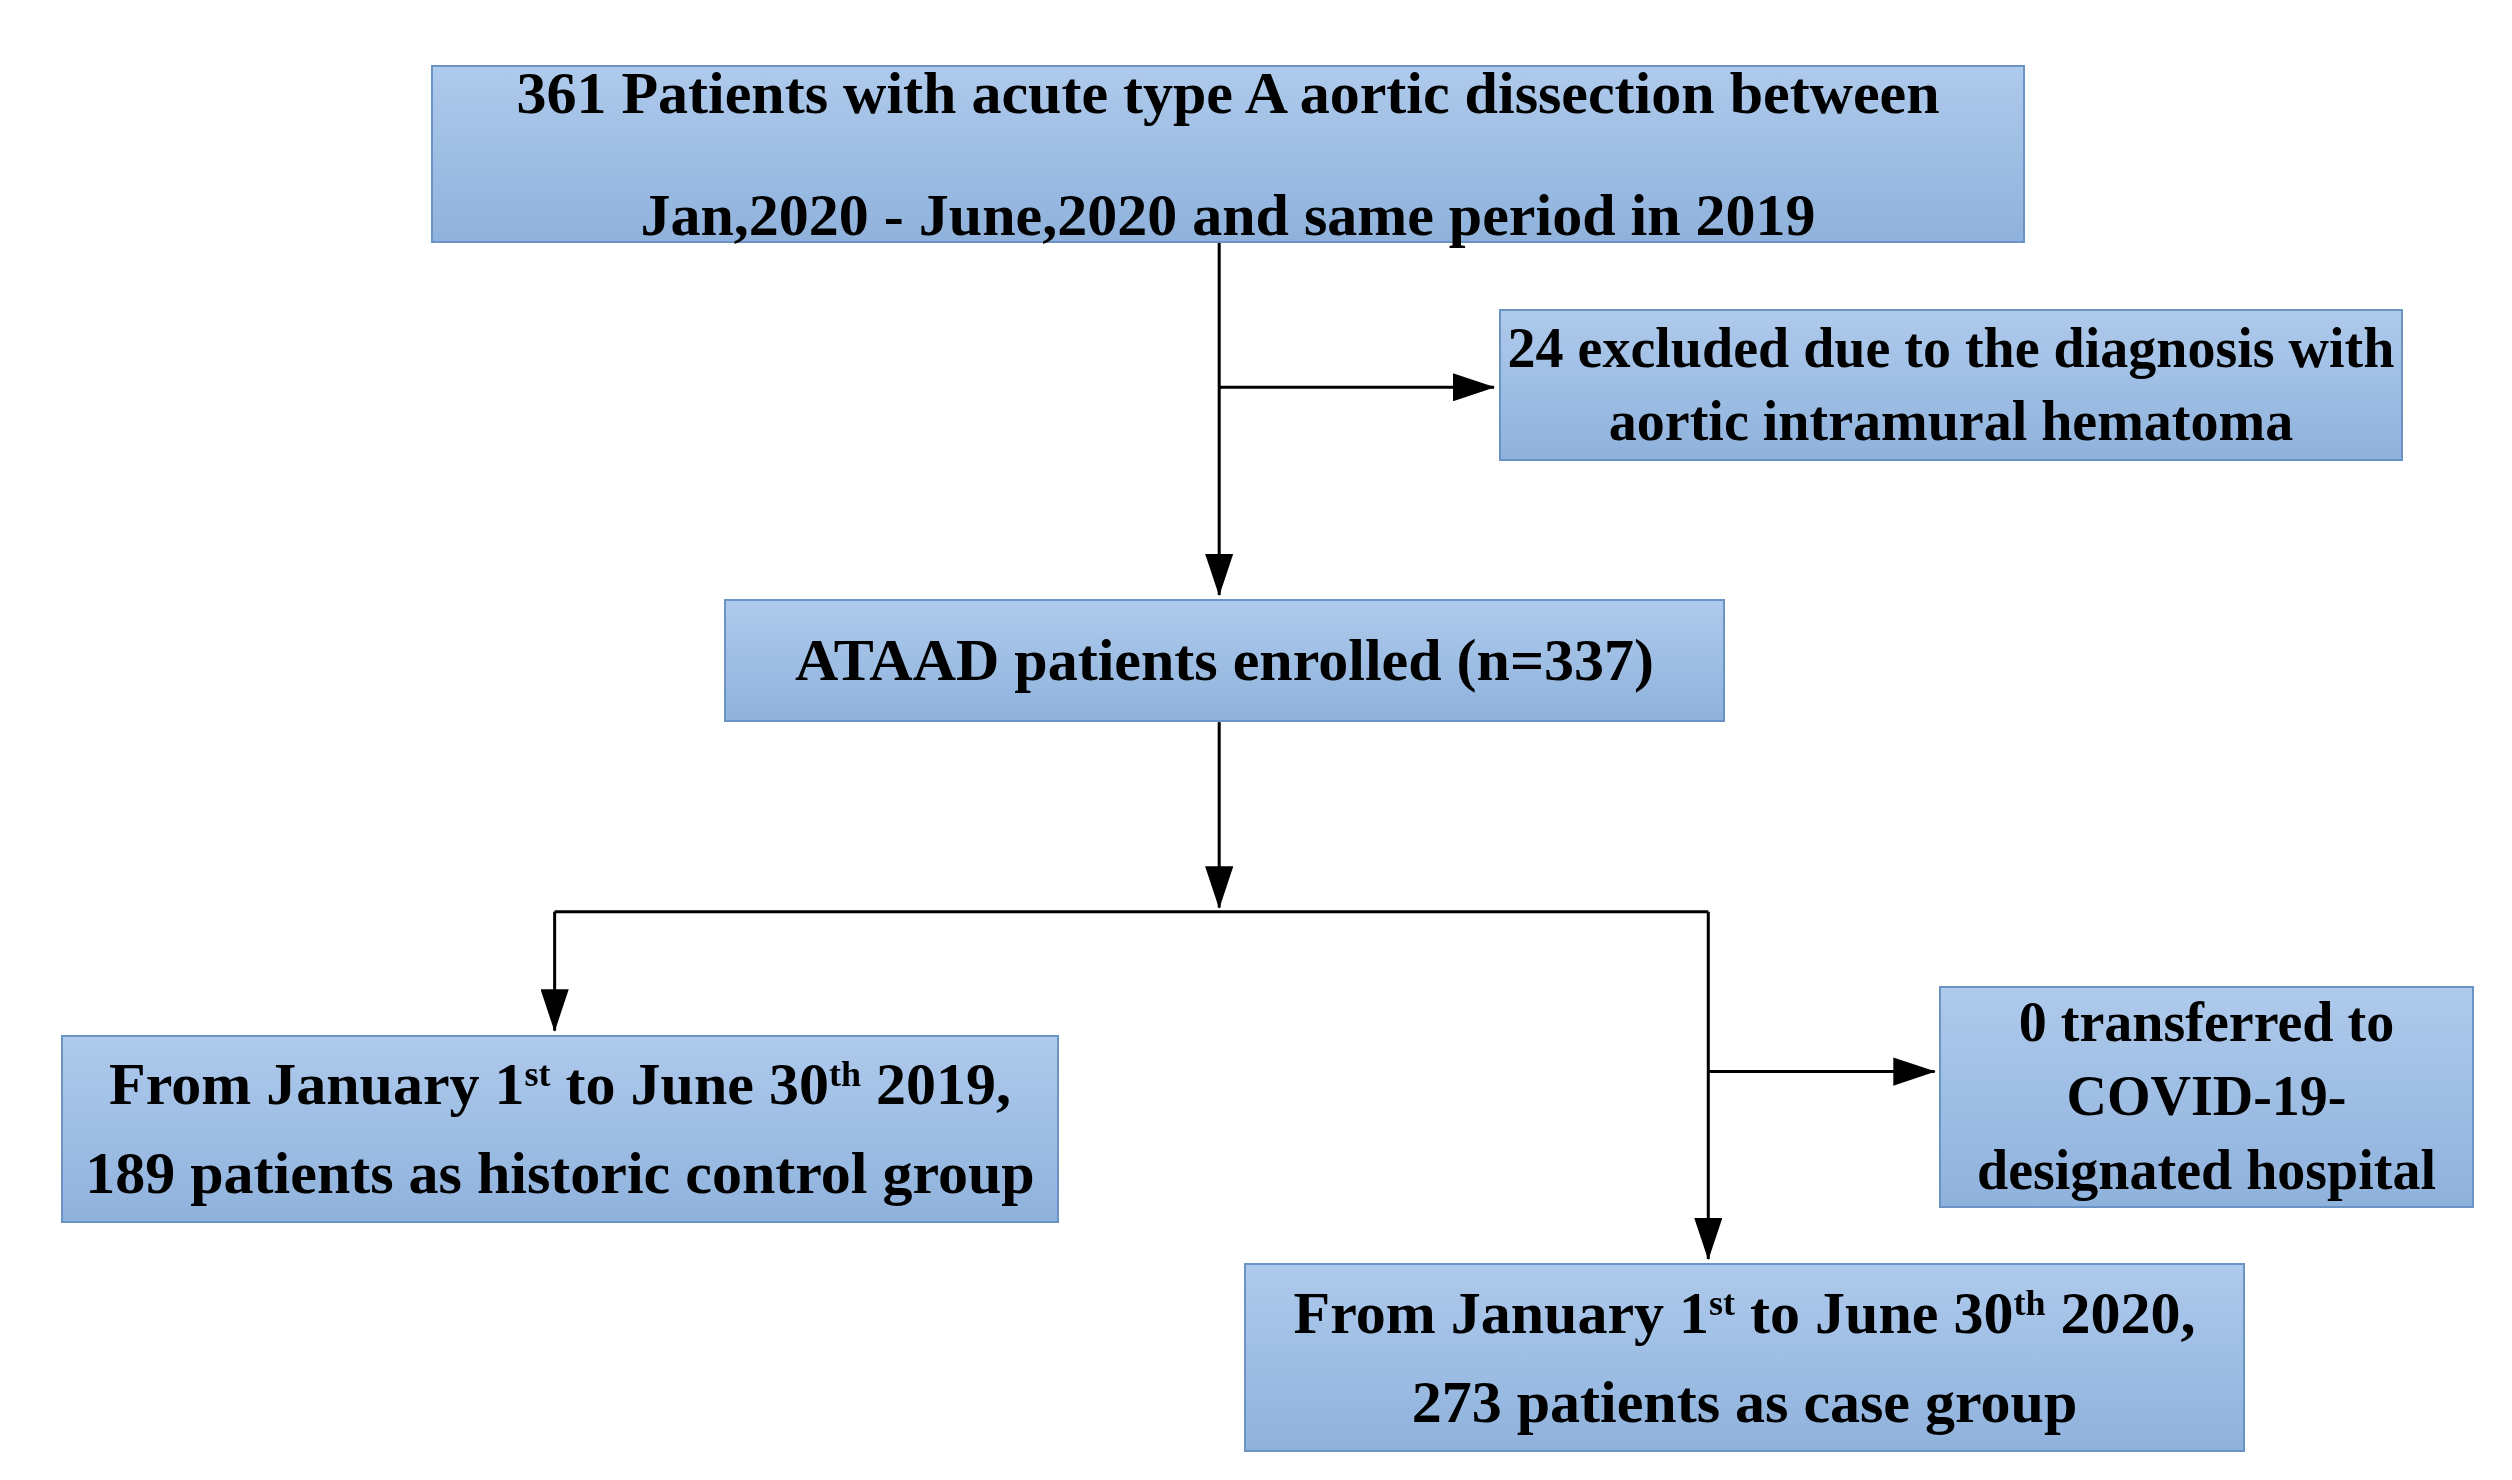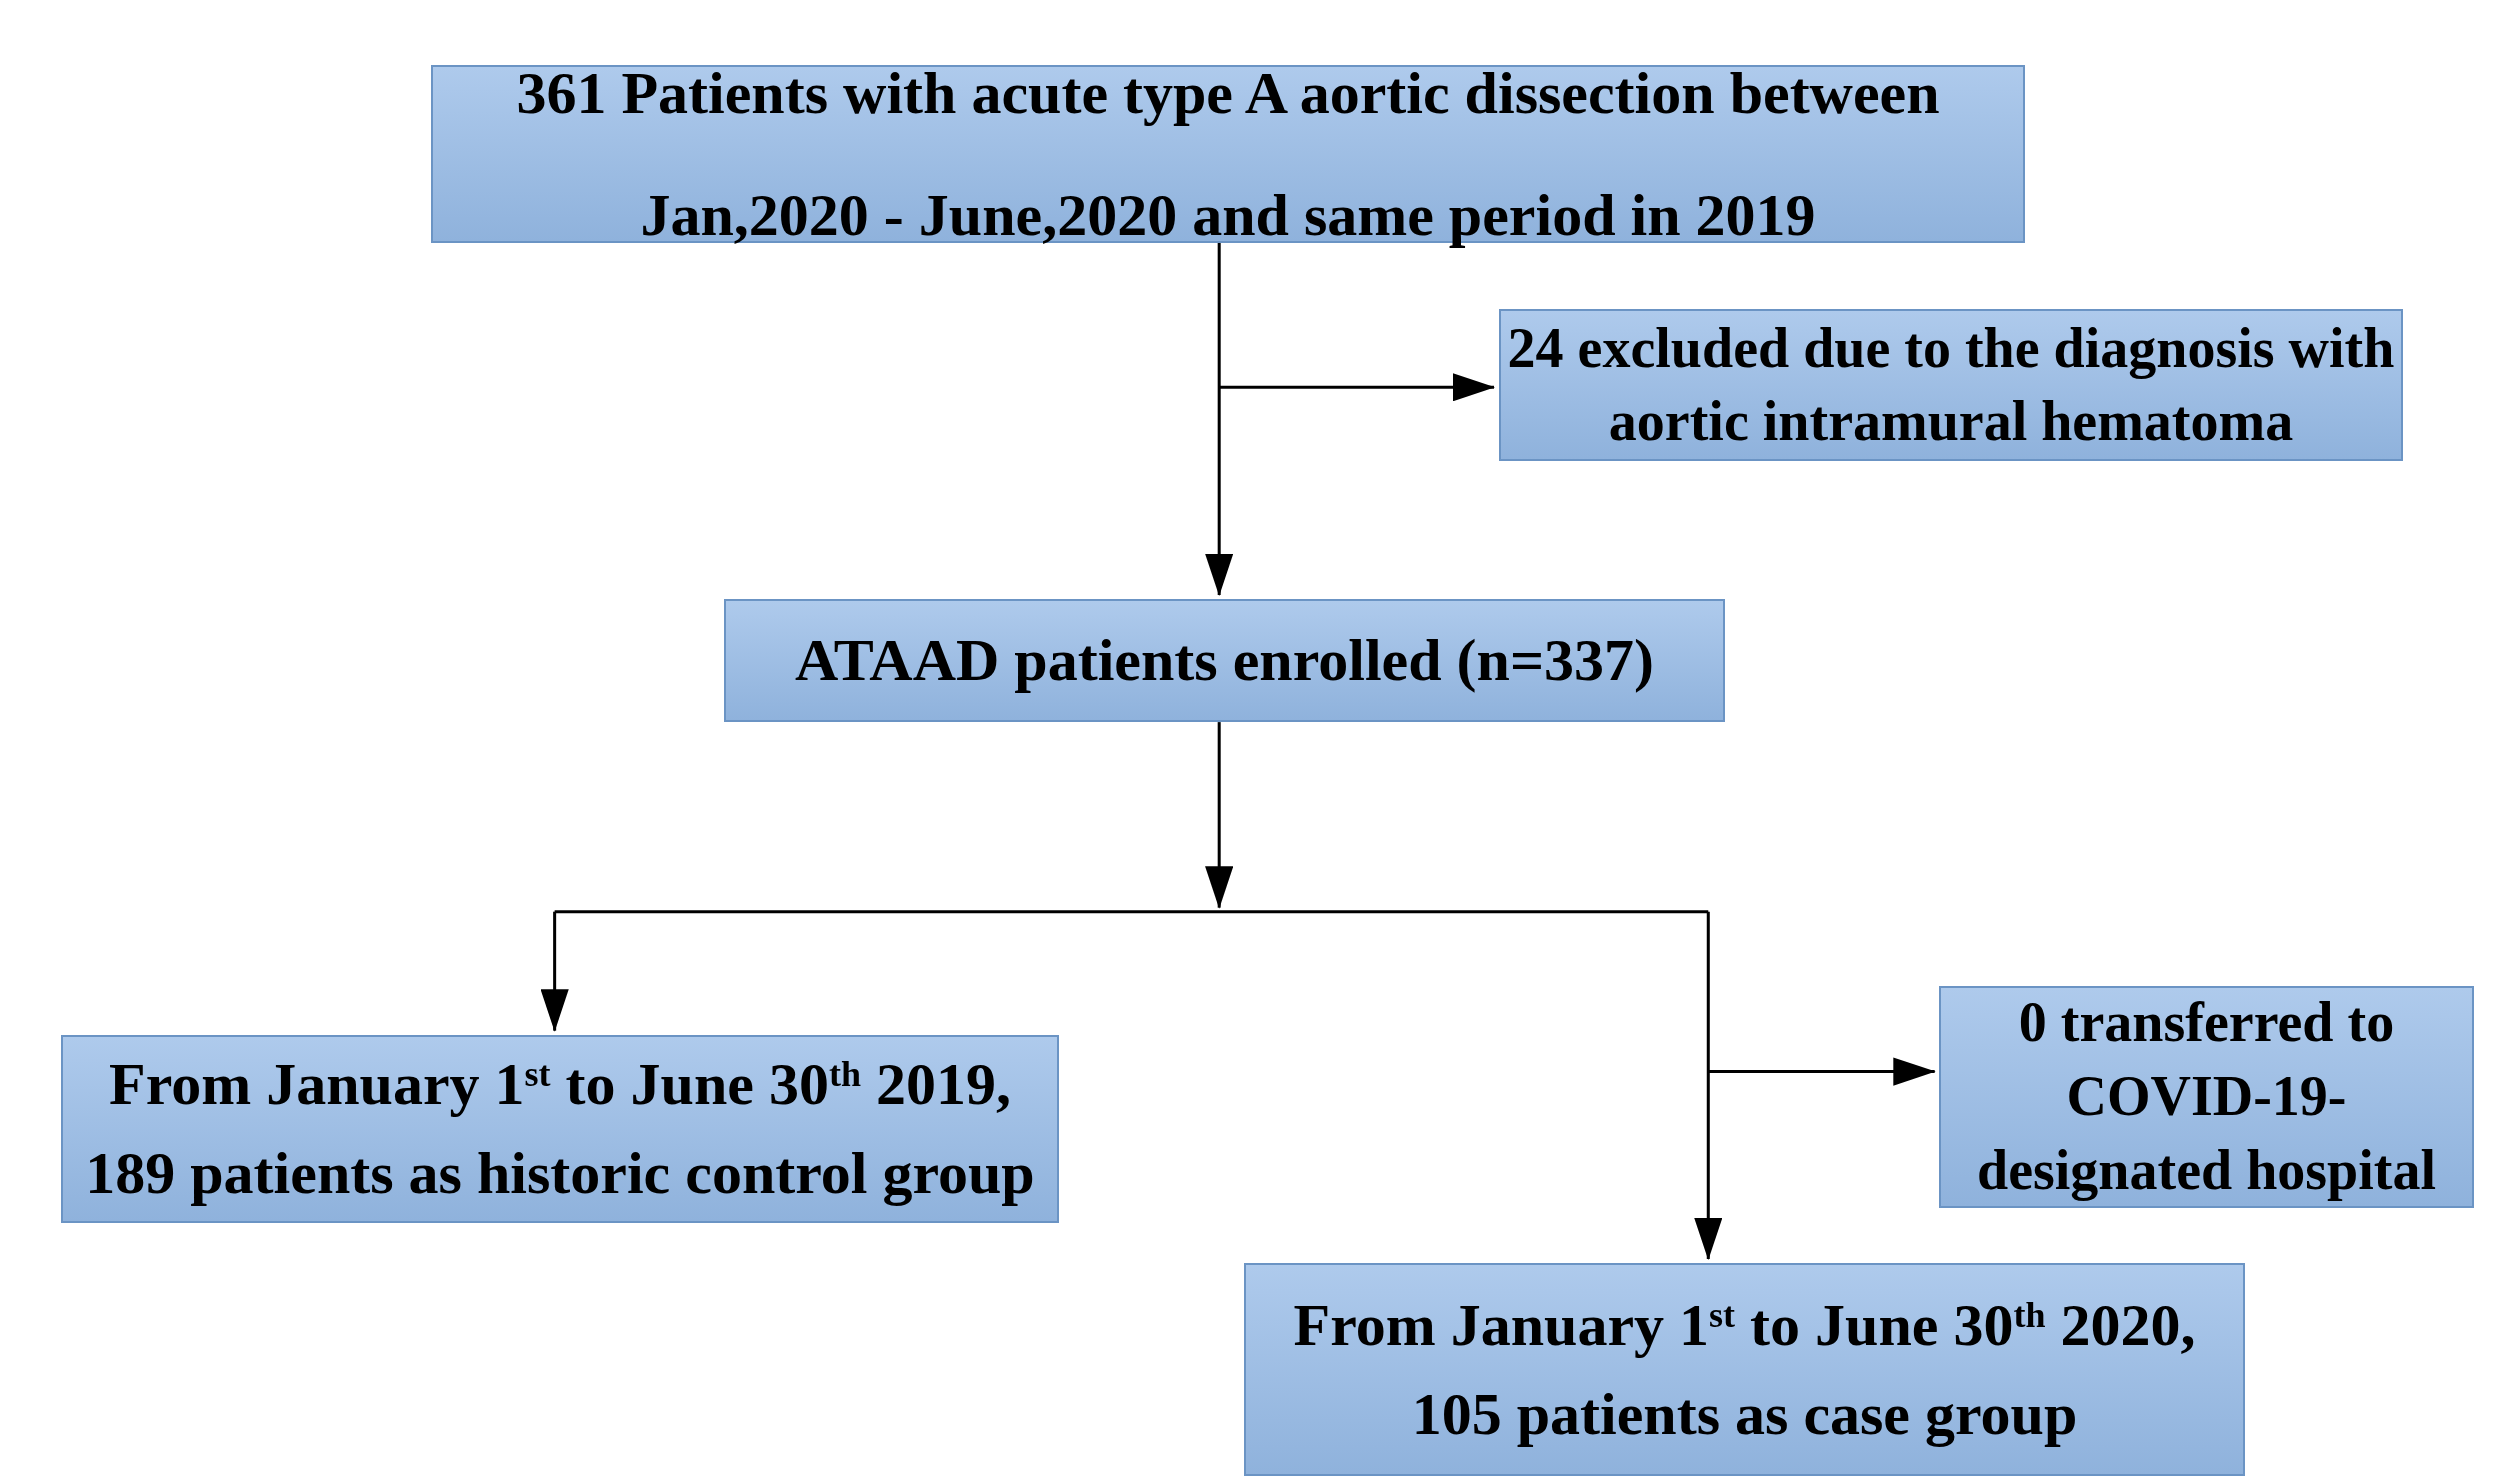--- a/index.html
+++ b/index.html
@@ -33,21 +33,21 @@
     font-size:60px;
     line-height:1.48;
   }
   .box .line{white-space:nowrap;}
   .sup{font-size:0.6em;position:relative;top:-0.5em;line-height:0;}
   .b-total      {left:431px;  top:65px;  width:1594px; height:178px;gap:33px;}
   .b-excluded   {left:1499px; top:309px;  width:904px; height:152px; font-size:56px; line-height:1.3;}
   .b-enrolled   {left:724px; top:599px; width:1001px; height:123px;}
   .b-control    {left:61px;  top:1035px; width:998px; height:188px;}
   .b-transferred{left:1939px; top:986px; width:535px; height:222px; font-size:56px; line-height:1.32;}
-  .b-case       {left:1244px; top:1263px; width:1001px; height:213px;}
+  .b-case       {left:1244px; top:1263px; width:1001px; height:189px;}
 </style>
 </head>
 <body>
 
 <div class="canvas">
 
   <svg class="connectors" viewBox="0 0 4982 2935" xmlns="http://www.w3.org/2000/svg">
     <defs>
       <marker id="arrowhead" markerUnits="userSpaceOnUse" markerWidth="84" markerHeight="56" refX="82" refY="28" orient="auto">
         <path d="M0,0 L84,28 L0,56 Z" style="fill:var(--line);stroke:none;"></path>
@@ -82,17 +82,17 @@
     </div>
 
   <div class="box b-transferred">
       <div class="line"><span>0 transferred to</span></div>
       <div class="line"><span>COVID-19-</span></div>
       <div class="line"><span>designated hospital</span></div>
     </div>
 
   <div class="box b-case">
       <div class="line"><span>From January 1</span><span class="sup">st</span><span> to June 30</span><span class="sup">th</span><span> 2020,</span></div>
-      <div class="line"><span>105 patients as case group</span></div>
+      <div class="line"><span>273 patients as case group</span></div>
     </div>
 
 </div>
 
 
 </body></html>

